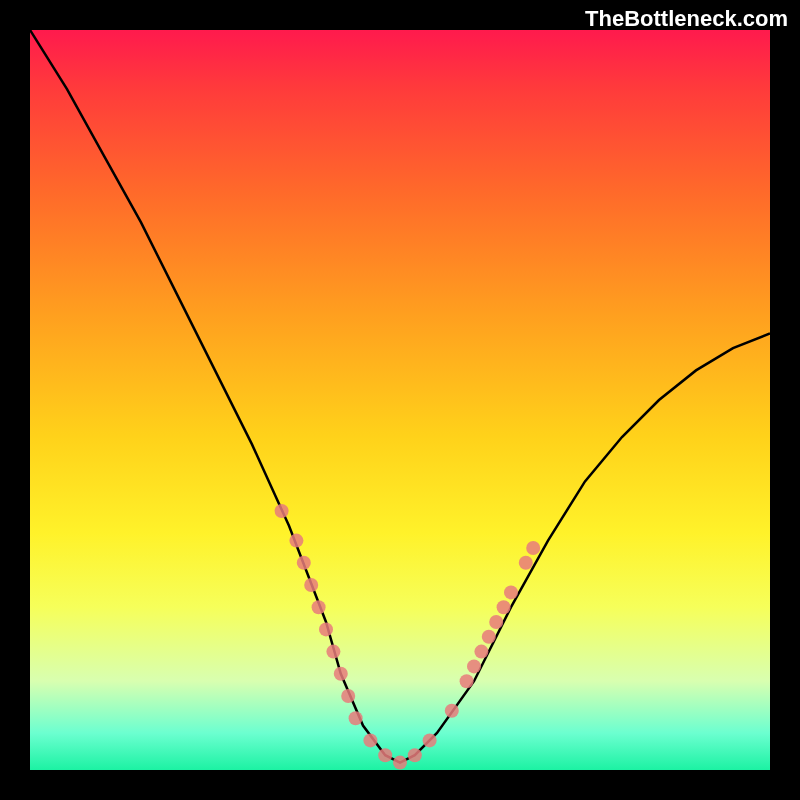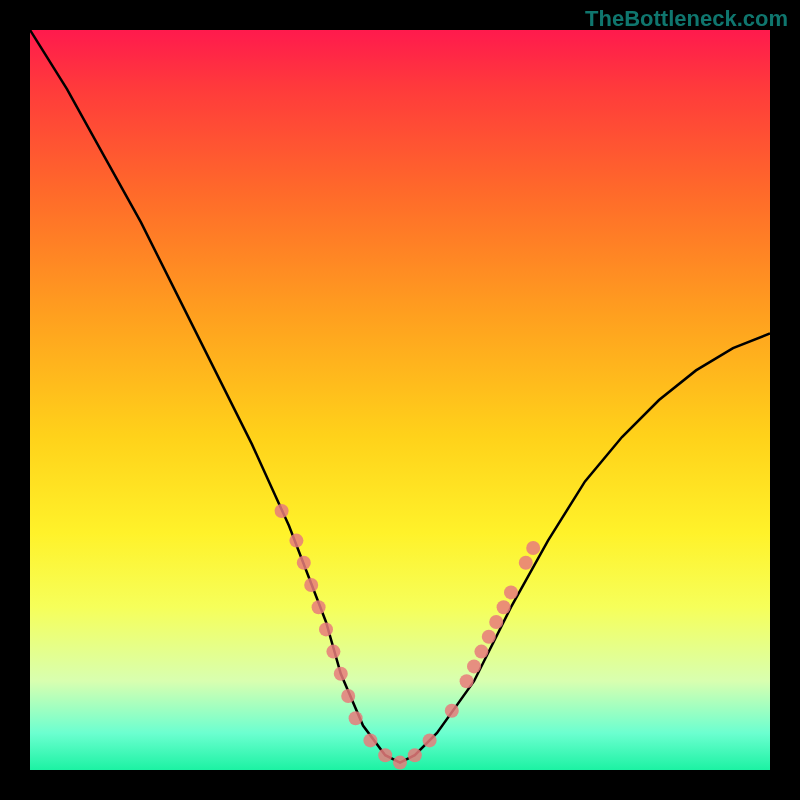--- a/index.html
+++ b/index.html
@@ -8,21 +8,21 @@
     width: 800px;
     height: 800px;
     background: #000;
     position: relative;
     font-family: Arial, sans-serif;
   }
   .watermark {
     position: absolute;
     top: 6px;
     right: 12px;
-    color: #0f766e;
+    color: #ffffff;
     font-size: 22px;
     font-weight: bold;
     z-index: 10;
   }
   .plot-area {
     position: absolute;
     left: 30px;
     top: 30px;
     width: 740px;
     height: 740px;

